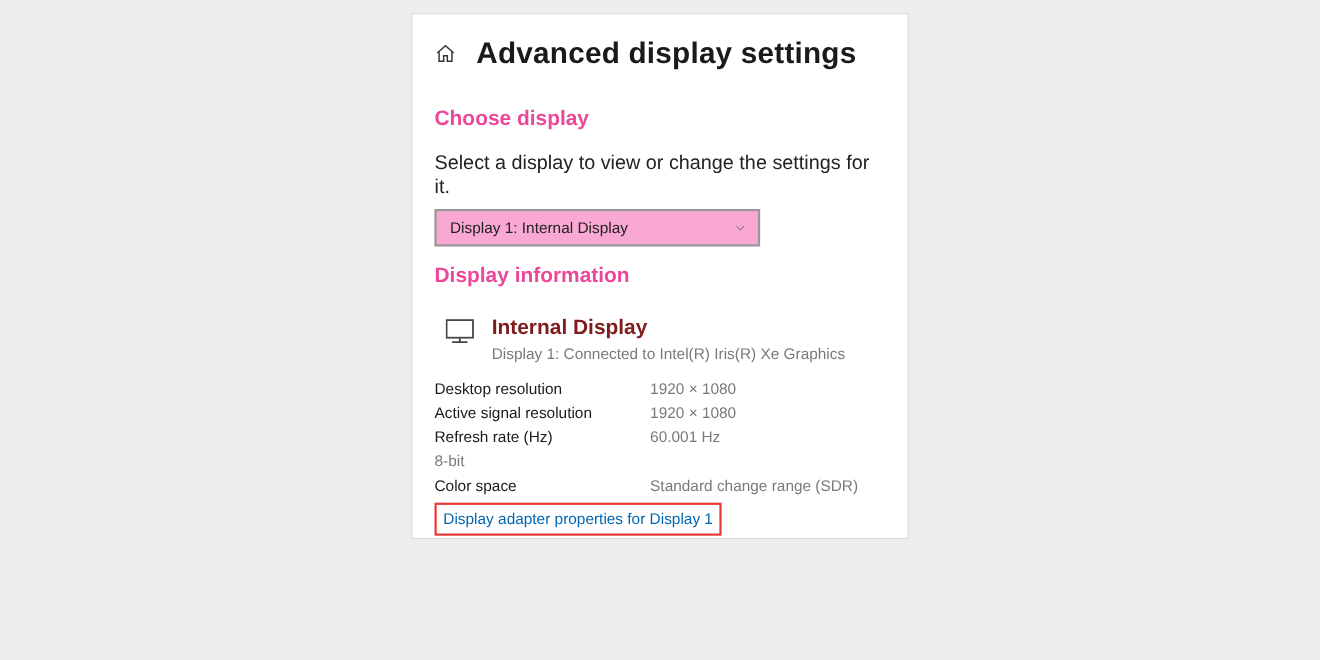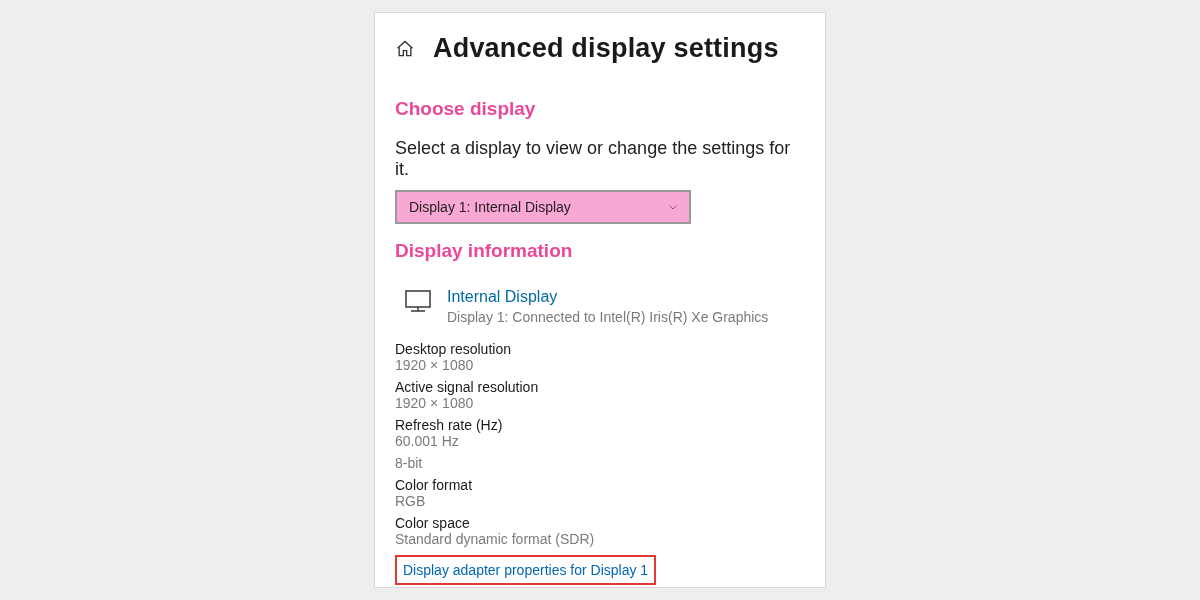--- a/index.html
+++ b/index.html
@@ -91,33 +91,33 @@
       height: 24px;
       display: flex;
       align-items: flex-start;
       justify-content: center;
       color: #444444;
       flex-shrink: 0;
       padding-top: 2px;
     }
     .monitor-icon svg { width: 26px; height: 22px; }
     .display-name {
-      font-size: 16px;
-      color: #0369a1;
+      font-size: 19px;
+      color: #7f1d1d;
       margin-bottom: 3px;
+      font-weight: bold;
     }
     .display-sub {
       font-size: 14px;
       color: #7a7a7a;
     }
     .info-row {
       display: flex;
       font-size: 14px;
       margin-bottom: 6px;
-      flex-direction: column;
     }
     .info-label {
       width: 196px;
       color: #1a1a1a;
       flex-shrink: 0;
     }
     .info-value {
       color: #7a7a7a;
     }
     .adapter-link-wrap {
@@ -184,25 +184,21 @@
     <div class="info-value">1920 × 1080</div>
   </div>
   <div class="info-row">
     <div class="info-label">Refresh rate (Hz)</div>
     <div class="info-value">60.001 Hz</div>
   </div>
   <div class="info-row">
     <div class="info-value">8-bit</div>
   </div>
   <div class="info-row">
-    <div class="info-label">Color format</div>
-    <div class="info-value">RGB</div>
-  </div>
-  <div class="info-row">
     <div class="info-label">Color space</div>
-    <div class="info-value">Standard dynamic format (SDR)</div>
+    <div class="info-value">Standard change range (SDR)</div>
   </div>
 
   <div class="adapter-link-wrap">
     <span class="adapter-link">Display adapter properties for Display 1</span>
   </div>
 
 </div>
 
 </body></html>

